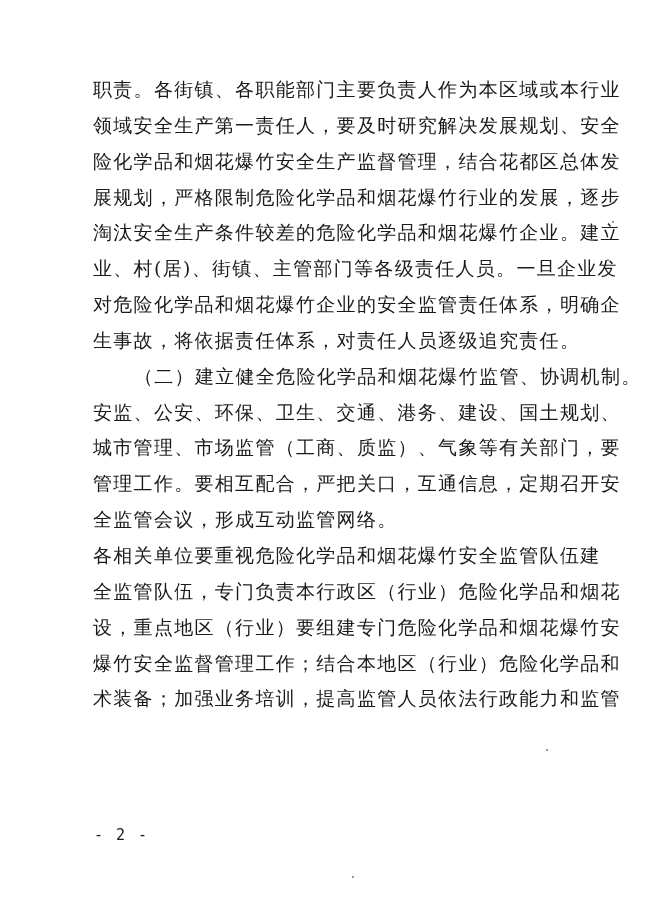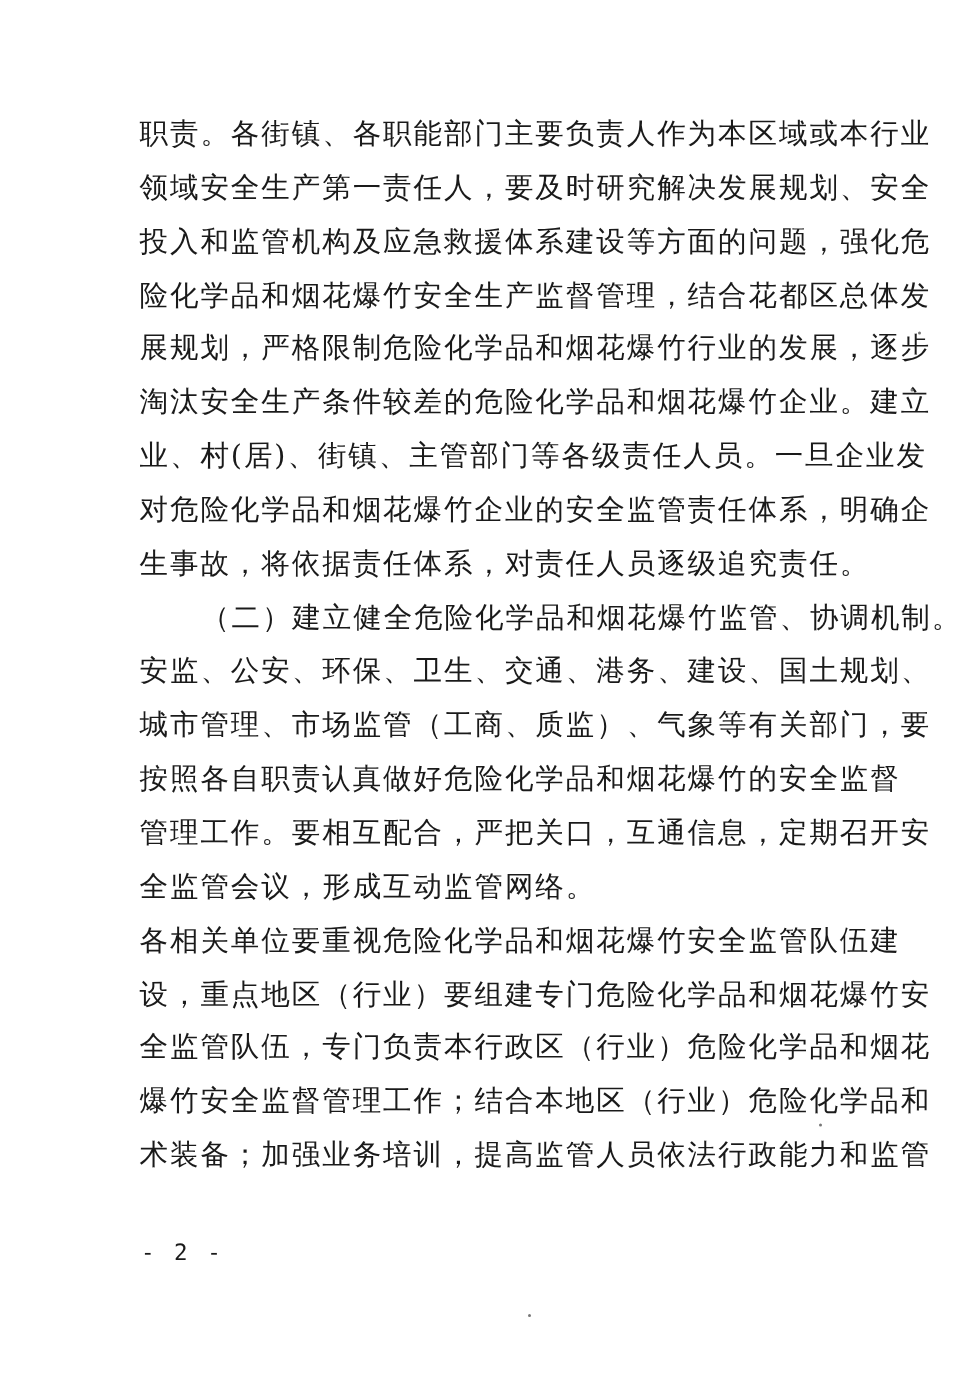--- a/index.html
+++ b/index.html
@@ -21,36 +21,34 @@
   }
   .speck { position: absolute; width: 2px; height: 2px; background: #777; border-radius: 1px; }
 </style>
 </head>
 <body>
 
 <div class="page">
   <div class="body-text">
     <div class="line">职责。各街镇、各职能部门主要负责人作为本区域或本行业</div>
     <div class="line">领域安全生产第一责任人，要及时研究解决发展规划、安全</div>
-    <div class="line">投入和监管机构及应急救援体系建设等方面的问题，强化危</div>
     <div class="line">险化学品和烟花爆竹安全生产监督管理，结合花都区总体发</div>
     <div class="line">展规划，严格限制危险化学品和烟花爆竹行业的发展，逐步</div>
     <div class="line">淘汰安全生产条件较差的危险化学品和烟花爆竹企业。建立</div>
     <div class="line">业、村(居)、街镇、主管部门等各级责任人员。一旦企业发</div>
     <div class="line">对危险化学品和烟花爆竹企业的安全监管责任体系，明确企</div>
     <div class="line last">生事故，将依据责任体系，对责任人员逐级追究责任。</div>
     <div class="line indent">（二）建立健全危险化学品和烟花爆竹监管、协调机制。</div>
     <div class="line">安监、公安、环保、卫生、交通、港务、建设、国土规划、</div>
     <div class="line">城市管理、市场监管（工商、质监）、气象等有关部门，要</div>
-    <div class="line">按照各自职责认真做好危险化学品和烟花爆竹的安全监督</div>
     <div class="line">管理工作。要相互配合，严把关口，互通信息，定期召开安</div>
     <div class="line last">全监管会议，形成互动监管网络。</div>
     <div class="line">各相关单位要重视危险化学品和烟花爆竹安全监管队伍建</div>
+    <div class="line">全监管队伍，专门负责本行政区（行业）危险化学品和烟花</div>
     <div class="line">设，重点地区（行业）要组建专门危险化学品和烟花爆竹安</div>
-    <div class="line">全监管队伍，专门负责本行政区（行业）危险化学品和烟花</div>
     <div class="line">爆竹安全监督管理工作；结合本地区（行业）危险化学品和</div>
     <div class="line">术装备；加强业务培训，提高监管人员依法行政能力和监管</div>
   </div>
   <div class="page-number">- 2 -</div>
 
   <div class="speck" style="left:612px;top:221px;"></div>
   <div class="speck" style="left:607px;top:259px;"></div>
   <div class="speck" style="left:546px;top:749px;"></div>
   <div class="speck" style="left:352px;top:876px;"></div>
 </div>

